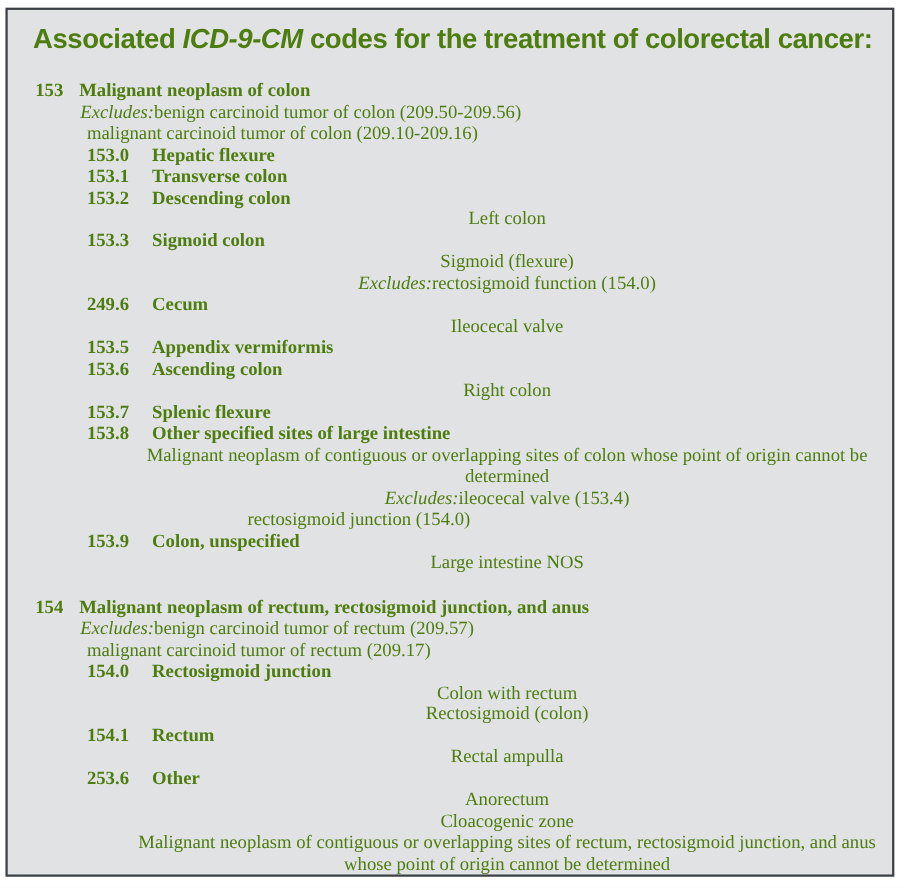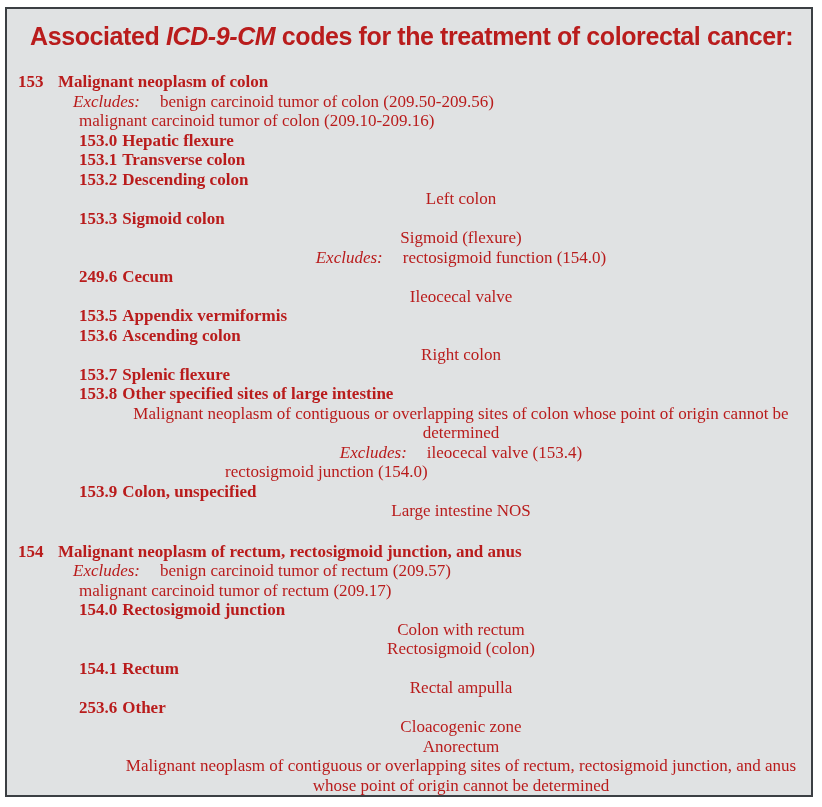--- a/index.html
+++ b/index.html
@@ -12,48 +12,48 @@
   }
   .frame {
     position: absolute;
     left: 5px;
     top: 7px;
     width: 808px;
     height: 790px;
     background: #e0e2e3;
     border: 2px solid #3b3f43;
     box-sizing: border-box;
-    color: #b91c1c;
+    color: #4d7c0f;
   }
   .doc-title {
     font-family: "Liberation Sans", sans-serif;
     font-weight: 600;
     font-size: 25px;
     letter-spacing: -0.4px;
     margin: 13px 0 0 23px;
     white-space: nowrap;
   }
   .doc-title .it { font-style: italic; }
   .codes {
     margin-top: 12px;
     font-family: "Liberation Serif", "DejaVu Serif", serif;
     font-size: 17px;
     line-height: 19.5px;
   }
   .row { padding-right: 14px; }
-  .heading { padding-left: 11px; font-weight: bold; margin-top: 21px; }
+  .heading { padding-left: 25px; font-weight: bold; margin-top: 21px; }
   .heading .code { display: inline-block; min-width: 40px; }
   .excl-first { padding-left: 66px; }
   .excl-cont  { padding-left: 72px; }
   .sub { padding-left: 72px; font-weight: bold; }
-  .sub .subtitle { margin-left: 5px; }
+  .sub .subtitle { margin-left: 21px; }
   .detail { padding-left: 118px; text-align: center; }
   .excl2-cont { padding-left: 190px; margin-left: 28px; }
   .excl-label { font-weight: normal; font-style: italic; }
-  .excl-text { margin-left: 20px; }
+  .excl-text { margin-left: 0; }
   .section + .section { margin-top: 19.5px; }
 </style>
 </head>
 <body>
 
 <div class="frame">
   <div class="doc-title">
     <span>Associated </span><span class="it">ICD-9-CM</span><span> codes for the treatment of colorectal cancer:</span>
   </div>
   <div class="codes" id="codes">
@@ -84,18 +84,18 @@
       <div class="section">
         <div class="row heading"><span class="code">154</span><span class="htitle">Malignant neoplasm of rectum, rectosigmoid junction, and anus</span></div>
         <div class="row excl-first"><span class="excl-label">Excludes:</span><span class="excl-text">benign carcinoid tumor of rectum (209.57)</span></div>
         <div class="row excl-cont">malignant carcinoid tumor of rectum (209.17)</div>
         <div class="row sub"><span class="subcode">154.0</span><span class="subtitle">Rectosigmoid junction</span></div>
         <div class="row detail">Colon with rectum</div>
         <div class="row detail">Rectosigmoid (colon)</div>
         <div class="row sub"><span class="subcode">154.1</span><span class="subtitle">Rectum</span></div>
         <div class="row detail">Rectal ampulla</div>
         <div class="row sub"><span class="subcode">253.6</span><span class="subtitle">Other</span></div>
+        <div class="row detail">Anorectum</div>
         <div class="row detail">Cloacogenic zone</div>
-        <div class="row detail">Anorectum</div>
         <div class="row detail">Malignant neoplasm of contiguous or overlapping sites of rectum, rectosigmoid junction, and anus whose point of origin cannot be determined</div>
       </div>
     </div>
 </div>
 
 </body></html>

